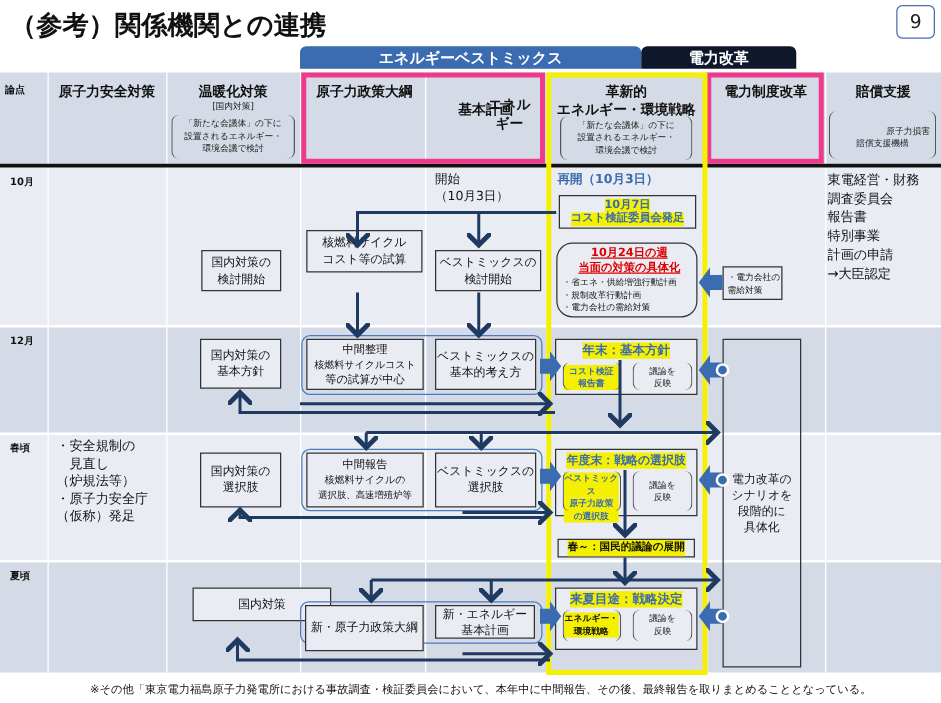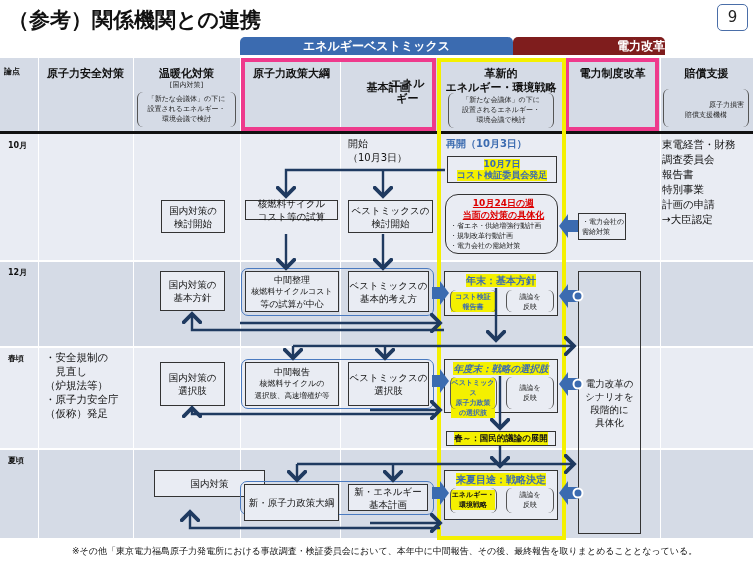--- a/index.html
+++ b/index.html
@@ -2,21 +2,21 @@
 <html><head>
 <meta charset="utf-8">
 <style>
   *{box-sizing:border-box;margin:0;padding:0;}
   body{width:753px;height:562px;background:#fff;font-family:"DejaVu Sans","Liberation Sans",sans-serif;position:relative;overflow:hidden;color:#222;}
   .abs{position:absolute;}
   .title{left:8px;top:6px;font-size:21px;font-weight:bold;letter-spacing:0;color:#111;}
   .pagenum{left:717px;top:4px;width:31px;height:27px;border:1.5px solid #4a6ea8;border-radius:5px;text-align:center;font-size:15px;line-height:24px;color:#222;}
   .band{height:18px;color:#fff;font-weight:bold;font-size:12px;text-align:center;line-height:18px;border-radius:5px 5px 0 0;}
   .band-blue{left:240px;top:37px;width:273px;background:#3b6bb0;}
-  .band-orange{left:513px;top:37px;width:152px;background:#7f1d1d;text-align:right;}
+  .band-orange{left:513px;top:37px;width:124px;background:#0f172a;}
   .cell{position:absolute;}
   .hdr-bg{background:#d5dbe6;}
   .row-light{background:#e9ecf3;}
   .row-dark{background:#d5dbe6;}
   .vline{position:absolute;width:1px;background:#fff;}
   .thick{position:absolute;left:0;width:753px;height:3px;background:#111;top:131px;}
   .hdr-text{position:absolute;font-size:11px;font-weight:bold;text-align:center;color:#111;}
   .small{font-size:7px;text-align:center;color:#222;line-height:10px;position:absolute;}
   .paren{position:absolute;border:1px solid #555;border-top:none;border-bottom:none;border-radius:6px;}
   .pink{position:absolute;border:4px solid #ee3a8c;}
@@ -95,21 +95,21 @@
 </div>
 <div class="text" style="left:446px;top:137px;color:#3b6bb0;font-weight:bold;font-size:10px;">再開（10月3日）</div>
 <div class="box" style="left:447px;top:156px;width:110px;height:27px;font-size:9px;line-height:11px;">
   <span class="hl">10月7日</span>
   <span class="hl">コスト検証委員会発足</span>
 </div>
 <div class="box" style="left:161px;top:200px;width:64px;height:33px;">
   <span>国内対策の</span>
   <span>検討開始</span>
 </div>
-<div class="box" style="left:245px;top:200px;width:93px;height:20px;">
+<div class="box" style="left:245px;top:184px;width:93px;height:34px;">
   <span>核燃料サイクル</span>
   <span>コスト等の試算</span>
 </div>
 <div class="box" style="left:348px;top:200px;width:85px;height:33px;">
   <span>ベストミックスの</span>
   <span>検討開始</span>
 </div>
 <div class="box" style="left:445px;top:194px;width:113px;height:60px;align-items:flex-start;padding-left:4px;font-size:7px;line-height:10px;border-radius:13px;">
   <span class="red" style="align-self:center;font-size:9px;line-height:11px;">10月24日の週</span>
   <span class="red" style="align-self:center;font-size:9px;line-height:12px;">当面の対策の具体化</span>
@@ -180,21 +180,21 @@
 <div class="box" style="left:245px;top:362px;width:94px;height:44px;font-size:9px;line-height:12px;">
   <span>中間報告</span>
   <span style="font-size:8px;">核燃料サイクルの</span>
   <span style="font-size:7.5px;">選択肢、高速増殖炉等</span>
 </div>
 <div class="box" style="left:348px;top:362px;width:81px;height:44px;">
   <span>ベストミックスの</span>
   <span>選択肢</span>
 </div>
 <div class="box" style="left:444px;top:359px;width:114px;height:54px;justify-content:flex-start;">
-  <span class="hl" style="font-size:9.5px;margin-top:2px;font-style:italic;">年度末：戦略の選択肢</span>
+  <span class="hl" style="font-size:9.5px;margin-top:2px;">年度末：戦略の選択肢</span>
 </div>
 <div class="small" style="left:451px;top:378px;width:44px;font-size:7px;">
   <div class="hl">ベストミックス</div>
   <div class="hl">原子力政策</div>
   <div class="hl">の選択肢</div>
 </div>
 <div class="small" style="left:510px;top:383px;width:40px;">
   <div>議論を</div>
   <div>反映</div>
 </div>

